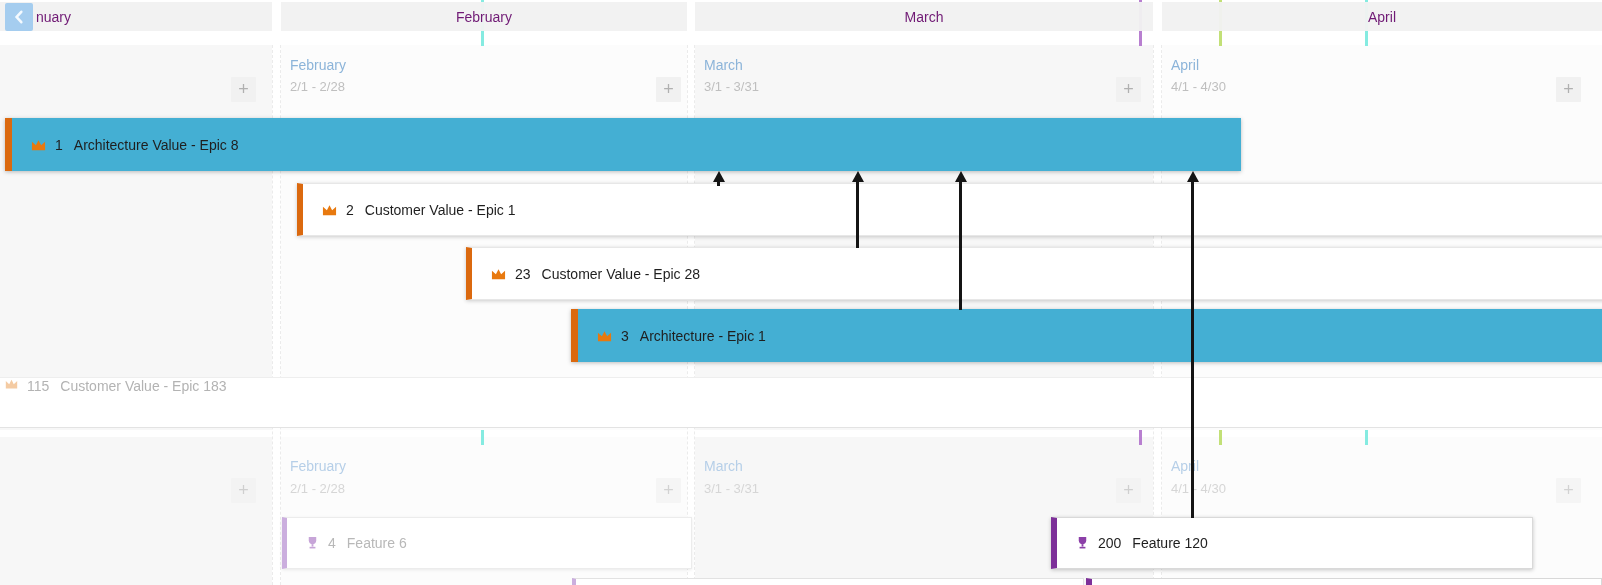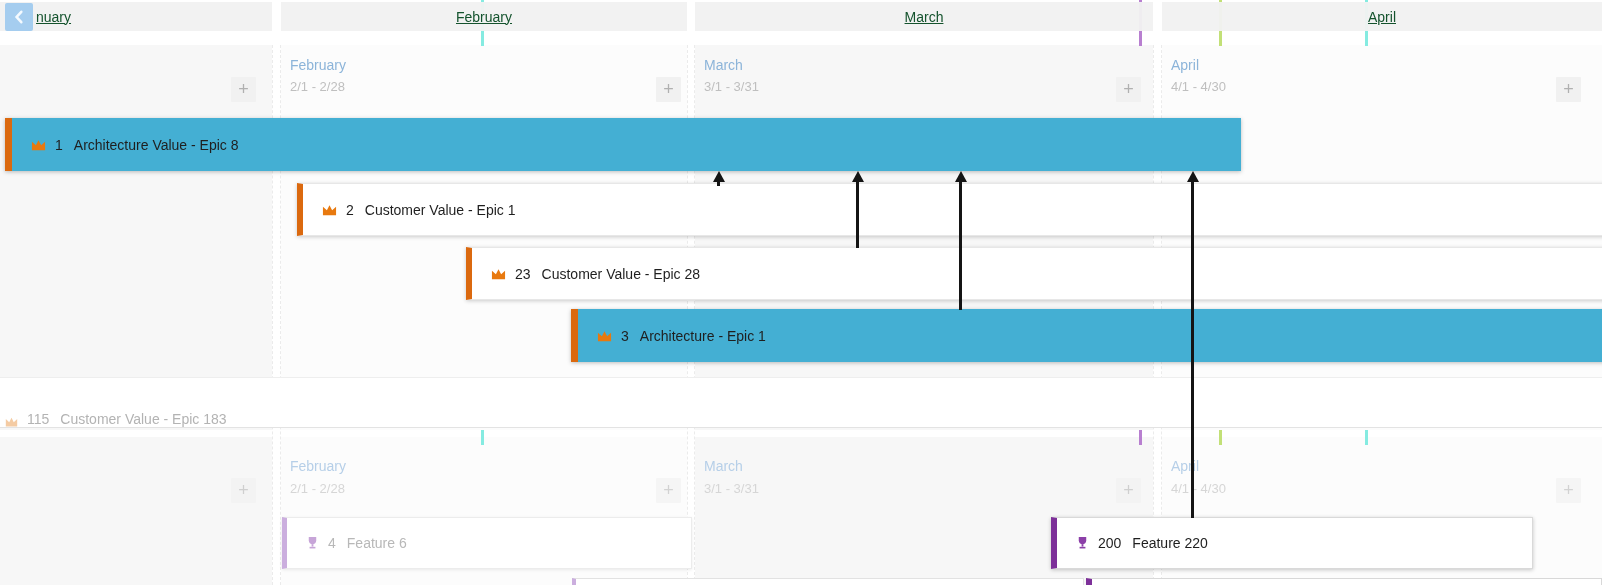--- a/index.html
+++ b/index.html
@@ -17,21 +17,21 @@
   
   .marker{position:absolute;width:3px;z-index:1;}
   .m-b1{top:0;height:46px;}
   .m-b2{top:430px;height:15px;}
   .mc{background:#85ebe1;}
   .mp{background:#b87fd0;}
   .mg{background:#c2e077;}
 
   
   .monthbar{position:absolute;top:2px;height:29px;background:rgba(241,241,241,.96);z-index:2;
-            display:flex;align-items:center;justify-content:center;font-size:14px;color:#14532d;box-sizing:border-box;text-decoration:underline;}
+            display:flex;align-items:center;justify-content:center;font-size:14px;color:#701a75;box-sizing:border-box;}
   .monthbar.jan{justify-content:flex-start;padding-left:36px;}
   .back{position:absolute;left:5px;top:3px;width:28px;height:28px;background:#a5cdef;border:none;
         border-radius:2px;z-index:3;display:flex;align-items:center;justify-content:center;cursor:pointer;padding:0;}
 
   
   .colmonth{position:absolute;font-size:14px;color:#8cb4d9;z-index:1;}
   .colrange{position:absolute;font-size:13px;color:#bfbfbf;z-index:1;}
   .colmonth.light{color:#b6cfe8;}
   .colrange.light{color:#d6d6d6;}
   .plus{position:absolute;width:25px;height:25px;background:#f1f1f1;border:none;border-radius:1px;
@@ -50,21 +50,21 @@
   .bicon{margin-left:19px;display:flex;align-items:center;}
   .wid{margin-left:9px;}
   .wtitle{margin-left:11px;}
   .crown{color:#e8790f;}
   .crown.faded{color:#f4cba3;}
   .trophy-p{color:#8c3fa8;}
   .trophy-l{color:#c7a5d8;}
 
   
   .row115{position:absolute;left:0;top:377px;width:1602px;height:51px;box-sizing:border-box;background:#ffffff;
-          border-top:1px solid #eeeeee;border-bottom:1px solid #e3e3e3;display:flex;align-items:flex-end;
+          border-top:1px solid #eeeeee;border-bottom:1px solid #e3e3e3;display:flex;align-items:flex-start;
           font-size:14px;color:#b3b3b3;z-index:2;cursor:pointer;}
   .row115 .bicon{margin-left:5px;}
 
   
   .arrow{position:absolute;width:12px;z-index:6;}
   .ahead{position:absolute;left:0;top:0;width:0;height:0;
          border-left:6px solid transparent;border-right:6px solid transparent;border-bottom:11px solid #141414;}
   .aline{position:absolute;left:4px;top:9px;bottom:0;width:3px;background:#141414;}
 
   
@@ -203,21 +203,21 @@
   </div>
   <div class="bar bar-f120" style="left:1051px;top:517px;width:482px;height:52px;">
     <span class="bicon trophy-p">
       <svg width="13" height="14" viewBox="0 0 16 17">
           <path d="M3.4 1.2h9.2v4.3c0 2.7-2.06 4.8-4.6 4.8s-4.6-2.1-4.6-4.8Z" fill="currentColor"></path>
           <rect x="6.9" y="10" width="2.2" height="2.9" fill="currentColor"></rect>
           <rect x="4.4" y="13.2" width="7.2" height="2" fill="currentColor"></rect>
         </svg>
     </span>
     <span class="wid">200</span>
-    <span class="wtitle">Feature 220</span>
+    <span class="wtitle">Feature 120</span>
   </div>
 
   <div class="cut cut-a" style="left:572px;width:512px;"></div>
   <div class="cut cut-b" style="left:1086px;width:516px;"></div>
 
   <div class="arrow" style="left:713px;top:171px;height:15px;">
     <div class="ahead"></div>
       <div class="aline"></div>
   </div>
   <div class="arrow" style="left:852px;top:171px;height:77px;">

